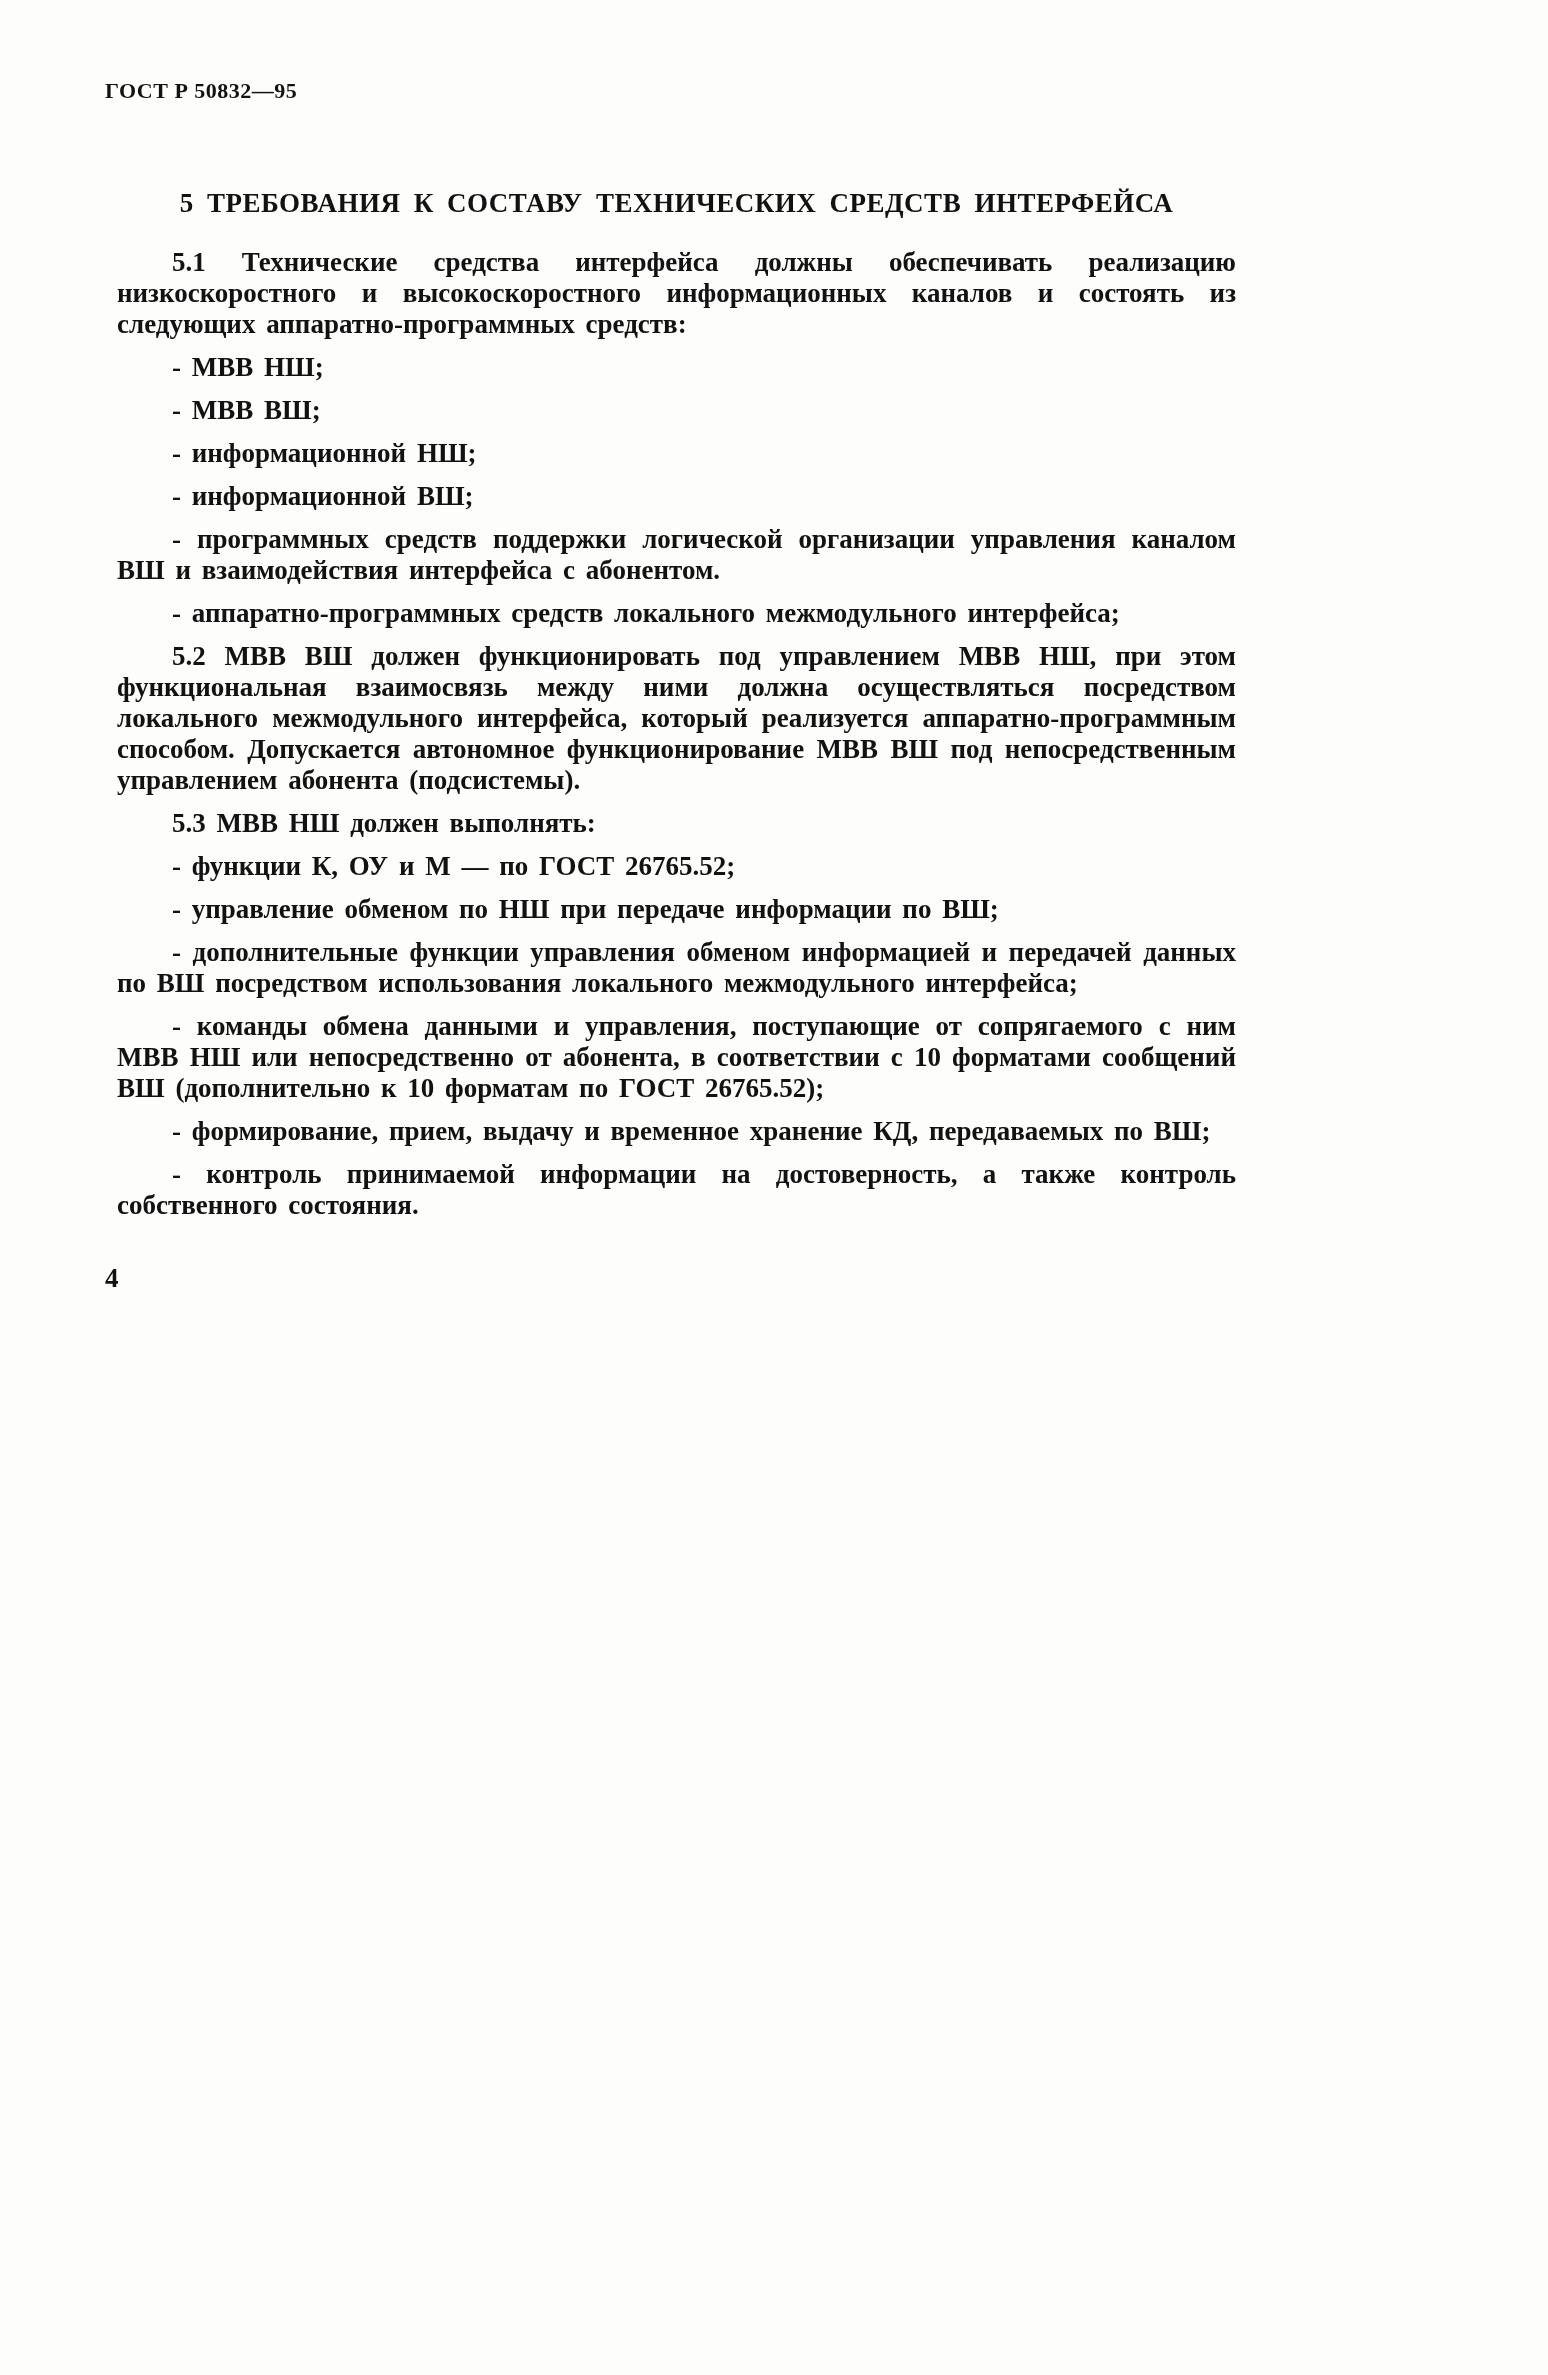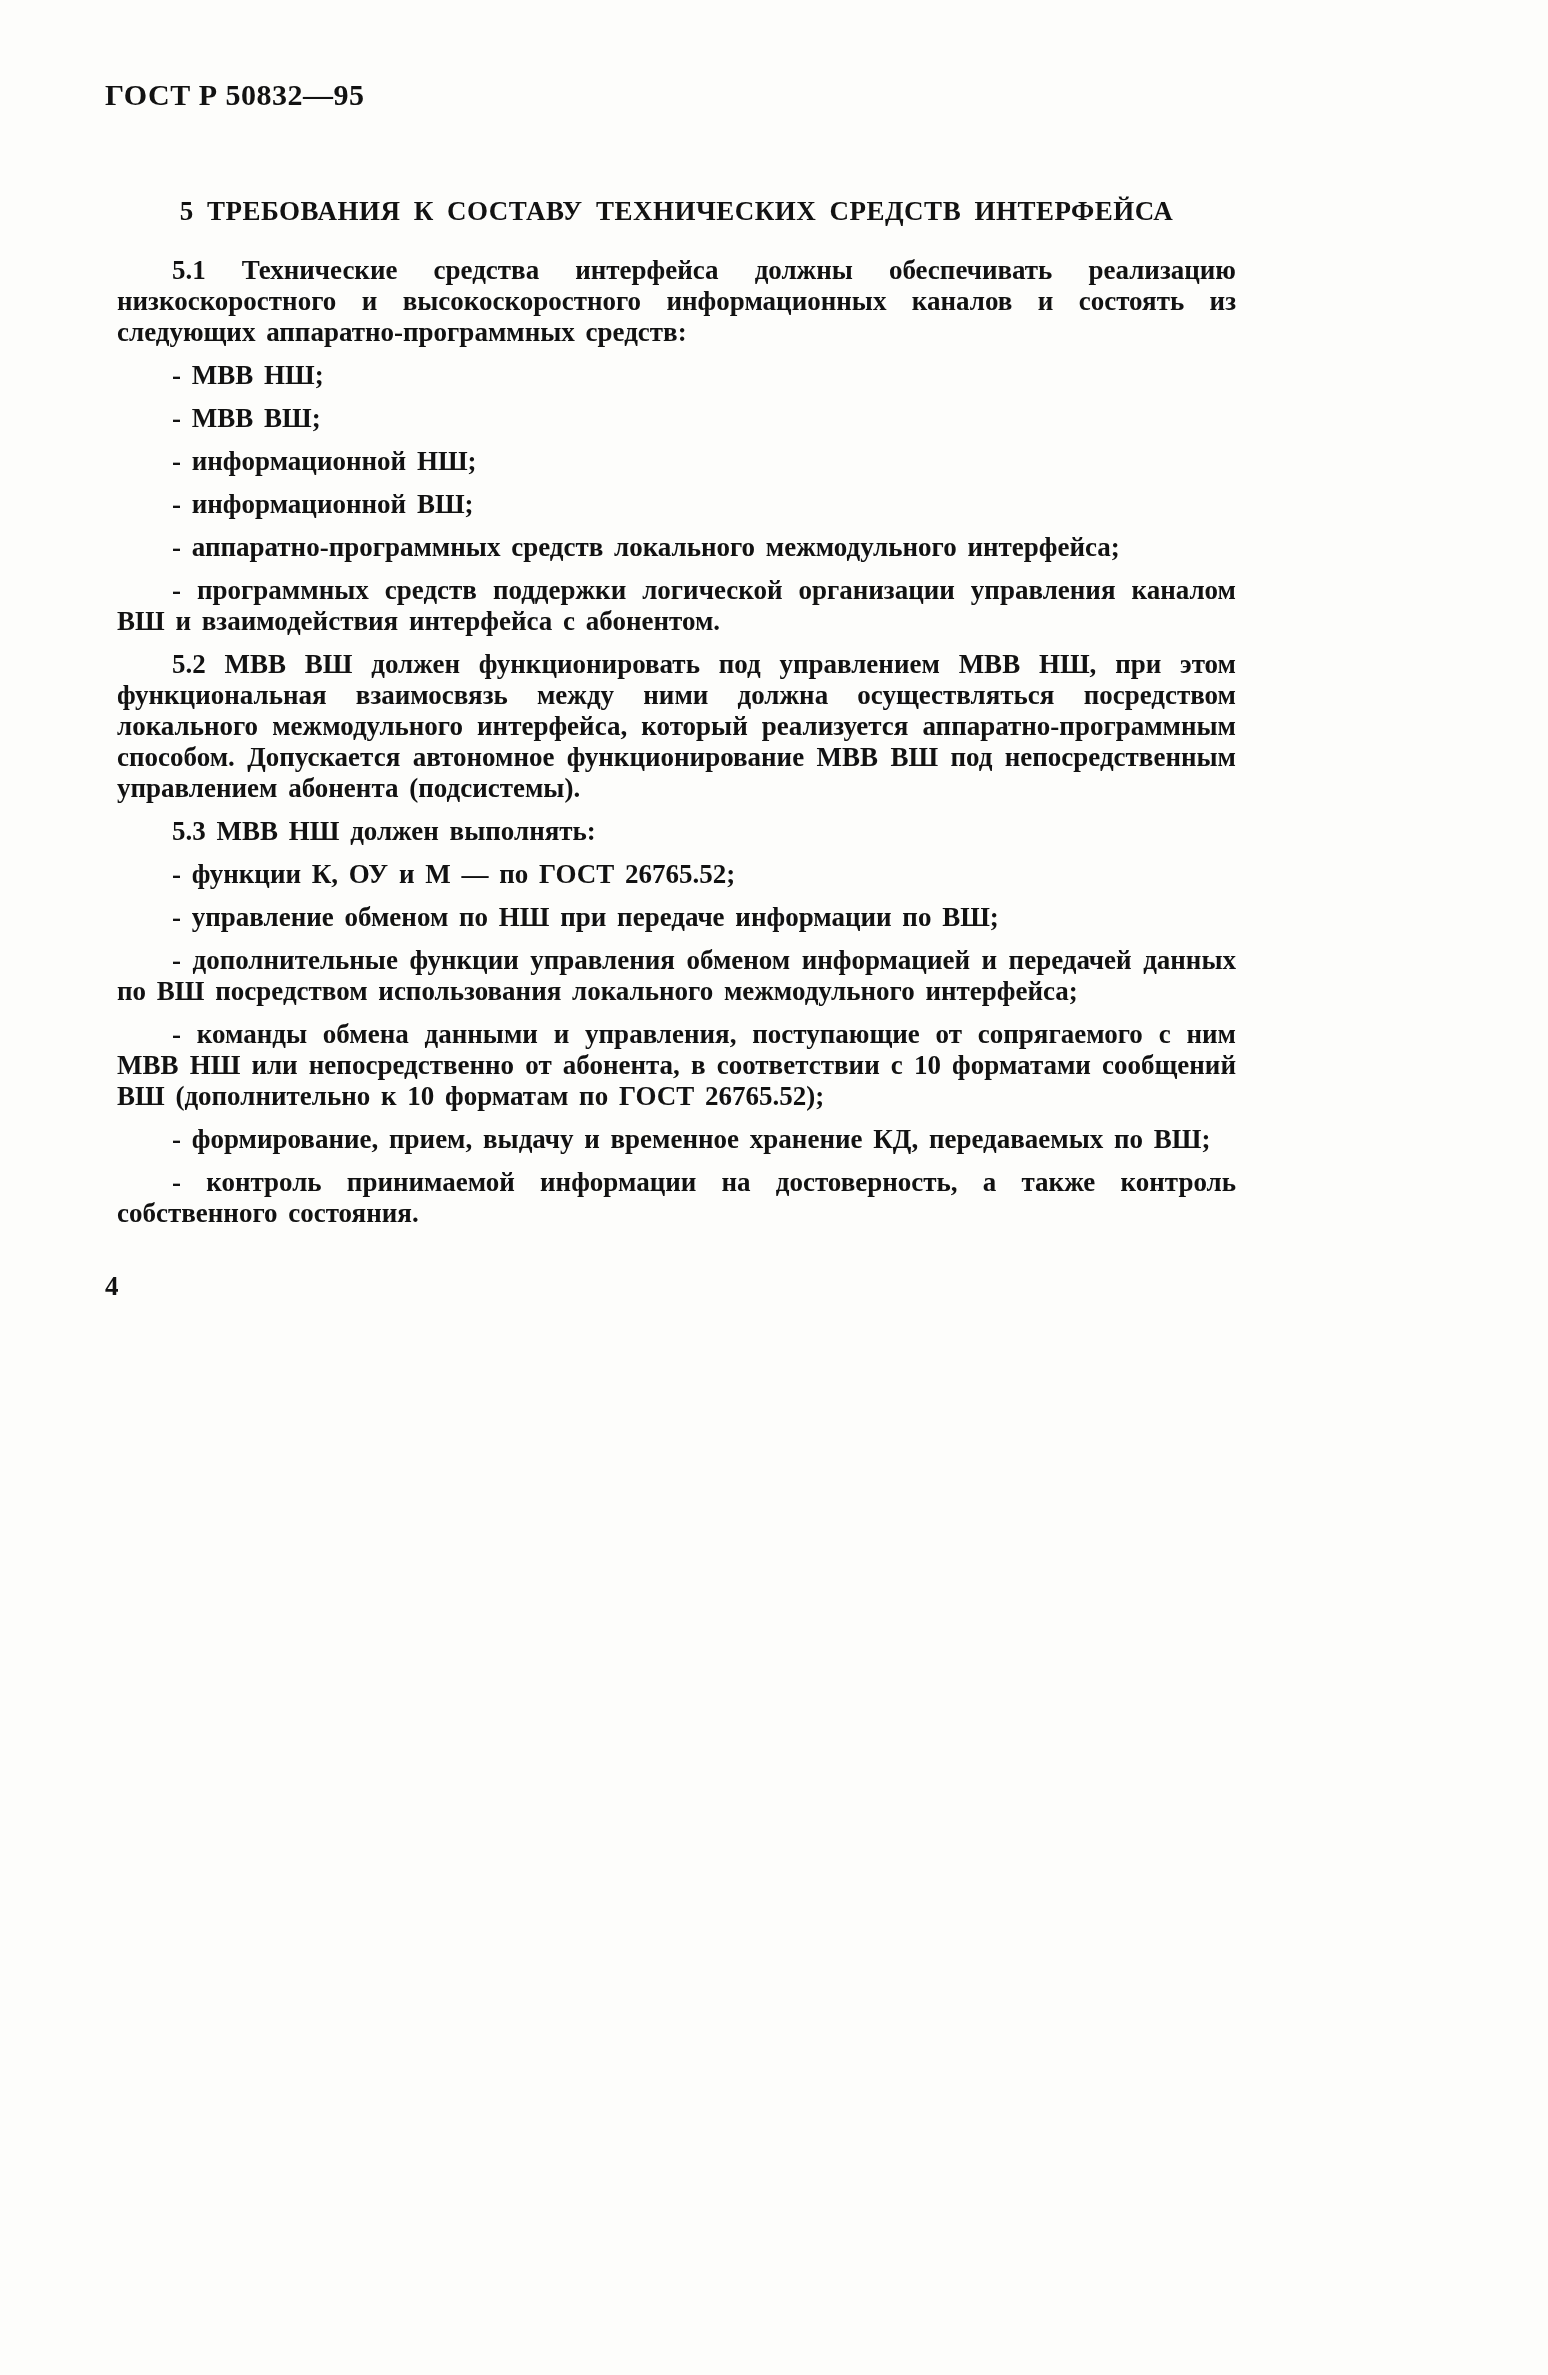--- a/index.html
+++ b/index.html
@@ -13,21 +13,21 @@
     height: 2375px;
     background: #fdfdfb;
     color: #121212;
     font-family: "Liberation Serif", "DejaVu Serif", serif;
     font-weight: 700;
     box-sizing: border-box;
     padding: 78px 300px 0 105px;
     overflow: hidden;
   }
   .doc-code {
-    font-size: 30px;
+    font-size: 22px;
     letter-spacing: 0.5px;
     margin: 0 0 0 0;
   }
   .section-title {
     font-size: 27px;
     font-weight: 700;
     text-align: center;
     margin: 84px 0 28px 0;
     word-spacing: 6px;
     letter-spacing: 0.5px;
@@ -53,22 +53,22 @@
   <div class="doc-code">ГОСТ Р 50832—95</div>
 
   <h1 class="section-title">5 ТРЕБОВАНИЯ К СОСТАВУ ТЕХНИЧЕСКИХ СРЕДСТВ ИНТЕРФЕЙСА</h1>
 
   <div class="body-text">
     <p>5.1 Технические средства интерфейса должны обеспечивать реализацию низкоскоростного и высокоскоростного информационных каналов и состоять из следующих аппаратно-программных средств:</p>
     <p>- МВВ НШ;</p>
     <p>- МВВ ВШ;</p>
     <p>- информационной НШ;</p>
     <p>- информационной ВШ;</p>
+    <p>- программных средств поддержки логической организации управления каналом ВШ и взаимодействия интерфейса с абонентом.</p>
     <p>- аппаратно-программных средств локального межмодульного интерфейса;</p>
-    <p>- программных средств поддержки логической организации управления каналом ВШ и взаимодействия интерфейса с абонентом.</p>
     <p>5.2 МВВ ВШ должен функционировать под управлением МВВ НШ, при этом функциональная взаимосвязь между ними должна осуществляться посредством локального межмодульного интерфейса, который реализуется аппаратно-программным способом. Допускается автономное функционирование МВВ ВШ под непосредственным управлением абонента (подсистемы).</p>
     <p>5.3 МВВ НШ должен выполнять:</p>
     <p>- функции К, ОУ и М — по ГОСТ 26765.52;</p>
     <p>- управление обменом по НШ при передаче информации по ВШ;</p>
     <p>- дополнительные функции управления обменом информацией и передачей данных по ВШ посредством использования локального межмодульного интерфейса;</p>
     <p>- команды обмена данными и управления, поступающие от сопрягаемого с ним МВВ НШ или непосредственно от абонента, в соответствии с 10 форматами сообщений ВШ (дополнительно к 10 форматам по ГОСТ 26765.52);</p>
     <p>- формирование, прием, выдачу и временное хранение КД, передаваемых по ВШ;</p>
     <p>- контроль принимаемой информации на достоверность, а также контроль собственного состояния.</p>
   </div>
 

